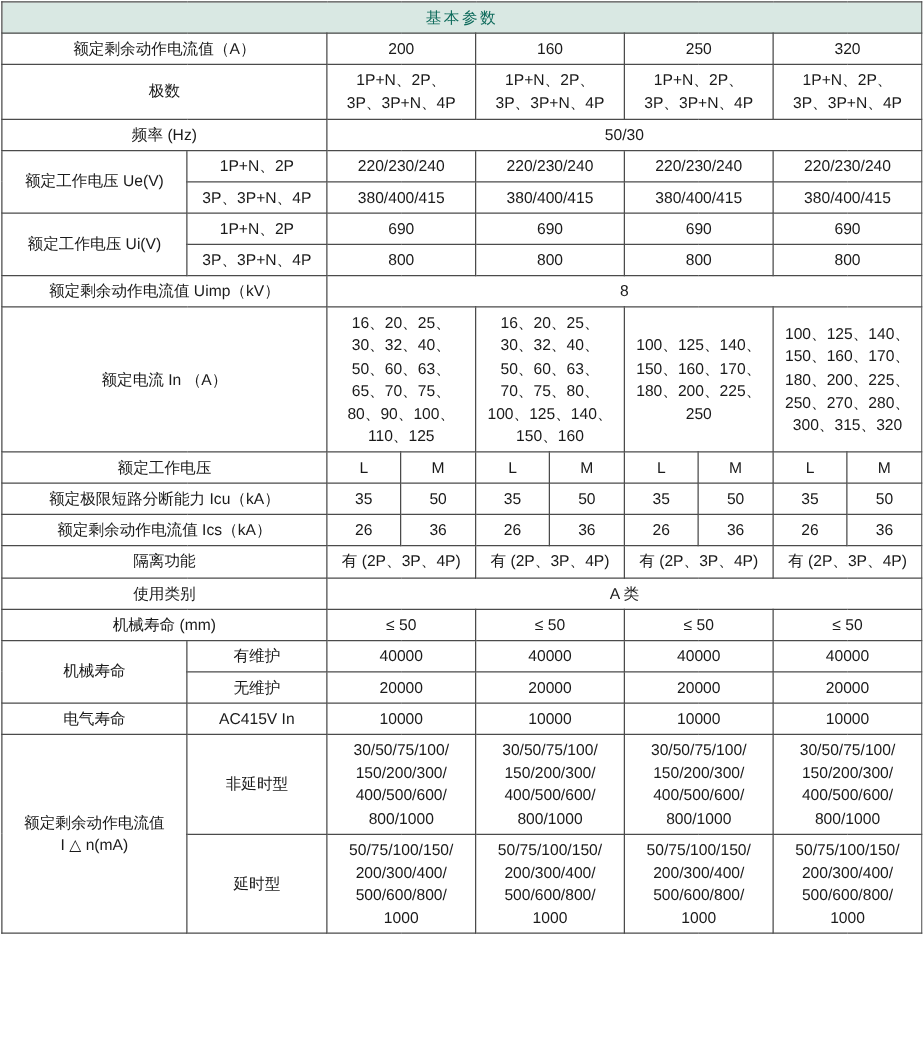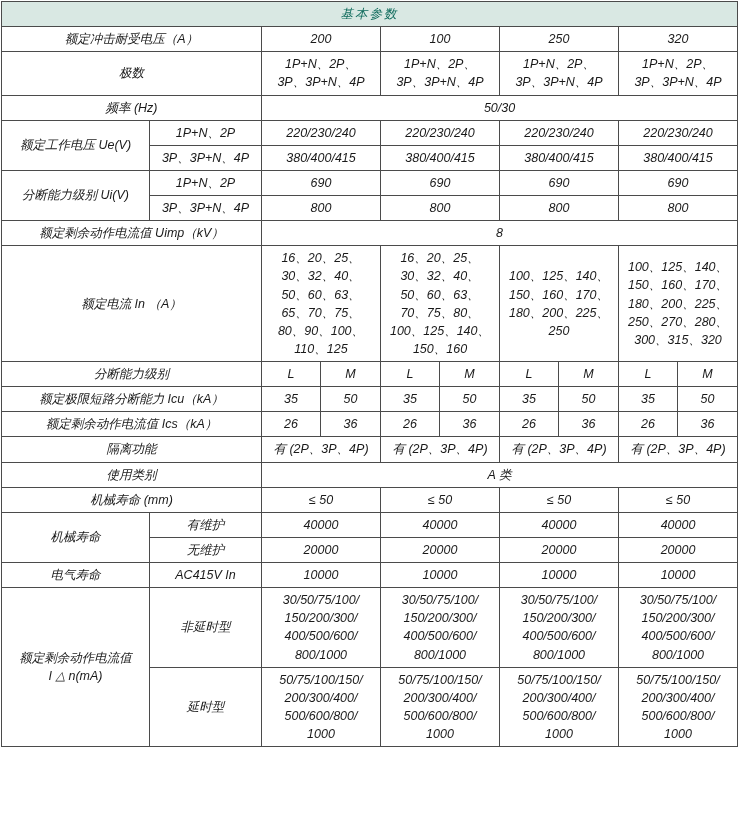--- a/index.html
+++ b/index.html
@@ -10,21 +10,20 @@
   body {
     font-family: "Liberation Sans", sans-serif;
     color: #1a1a1a;
   }
   #sheet {
     width: 738px;
     height: 839px;
     position: relative;
     box-sizing: border-box;
     overflow: hidden;
-    font-style: italic;
   }
   table.spec {
     border-collapse: collapse;
     width: 736px;
     margin: 1px;
     table-layout: fixed;
   }
   table.spec td, table.spec th {
     border: 1px solid #4b4b4b;
     text-align: center;
@@ -83,23 +82,23 @@
       <col style="width:59px">
       <col style="width:60px">
     </colgroup>
     <tbody>
 
       <tr>
         <td class="title-bar" colspan="10">基本参数</td>
       </tr>
 
       <tr>
-        <td class="rowlabel" colspan="2">额定冲击耐受电压（A）</td>
+        <td class="rowlabel" colspan="2">额定剩余动作电流值（A）</td>
         <td colspan="2">200</td>
-        <td colspan="2">100</td>
+        <td colspan="2">160</td>
         <td colspan="2">250</td>
         <td colspan="2">320</td>
       </tr>
 
       <tr>
         <td class="rowlabel" colspan="2">极数</td>
         <td class="multiline small" colspan="2">1P+N、2P、
 3P、3P+N、4P</td>
         <td class="multiline small" colspan="2">1P+N、2P、
 3P、3P+N、4P</td>
@@ -124,21 +123,21 @@
       </tr>
       <tr>
         <td class="sublabel">3P、3P+N、4P</td>
         <td colspan="2">380/400/415</td>
         <td colspan="2">380/400/415</td>
         <td colspan="2">380/400/415</td>
         <td colspan="2">380/400/415</td>
       </tr>
 
       <tr>
-        <td class="rowlabel" rowspan="2">分断能力级别 Ui(V)</td>
+        <td class="rowlabel" rowspan="2">额定工作电压 Ui(V)</td>
         <td class="sublabel">1P+N、2P</td>
         <td colspan="2">690</td>
         <td colspan="2">690</td>
         <td colspan="2">690</td>
         <td colspan="2">690</td>
       </tr>
       <tr>
         <td class="sublabel">3P、3P+N、4P</td>
         <td colspan="2">800</td>
         <td colspan="2">800</td>
@@ -170,21 +169,21 @@
 180、200、225、
 250</td>
         <td class="cell-list multiline" colspan="2">100、125、140、
 150、160、170、
 180、200、225、
 250、270、280、
 300、315、320</td>
       </tr>
 
       <tr>
-        <td class="rowlabel" colspan="2">分断能力级别</td>
+        <td class="rowlabel" colspan="2">额定工作电压</td>
         <td>L</td>
         <td>M</td>
         <td>L</td>
         <td>M</td>
         <td>L</td>
         <td>M</td>
         <td>L</td>
         <td>M</td>
       </tr>
 

